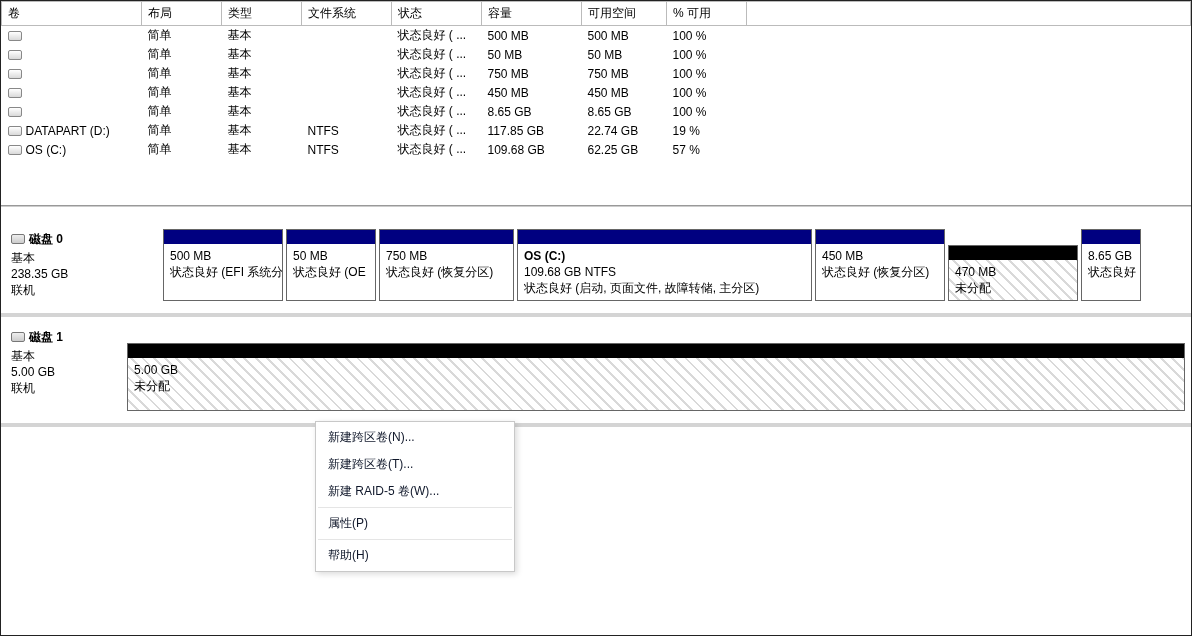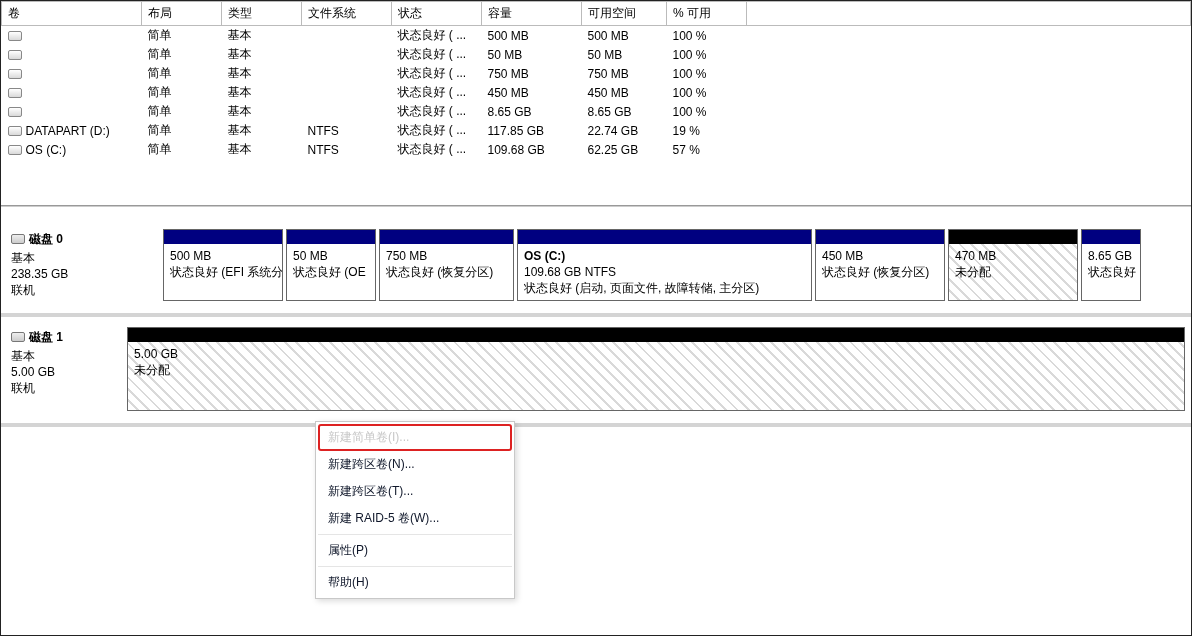--- a/index.html
+++ b/index.html
@@ -108,20 +108,21 @@
     overflow: hidden;
     white-space: nowrap;
     font-size: 12px;
     line-height: 16px;
   }
   .part .part-body .p-line1 { font-weight: 400; }
   .part .part-body .p-bold { font-weight: 700; }
   .hatched {
     background: repeating-linear-gradient(45deg, #fff 0 6px, #d9d9d9 6px 8px);
     border: 1px solid #666;
+    margin-top: 16px;
   }
   .hatched .part-body { background: transparent; }
 
   
   .ctx-menu {
     position: absolute;
     left: 314px;
     top: 420px;
     width: 200px;
     background: #fff;
@@ -337,19 +338,18 @@
           <div class="p-line1">5.00 GB</div>
           <div>未分配</div>
         </div>
       </div>
     </div>
   </div>
 
 </div>
 
 <div class="ctx-menu">
-  <div class="ctx-item hover">新建简单卷(I)...</div>
   <div class="ctx-item">新建跨区卷(N)...</div>
   <div class="ctx-item">新建跨区卷(T)...</div>
   <div class="ctx-item sep">新建 RAID-5 卷(W)...</div>
   <div class="ctx-item sep">属性(P)</div>
   <div class="ctx-item">帮助(H)</div>
 </div>
 
 </body></html>

